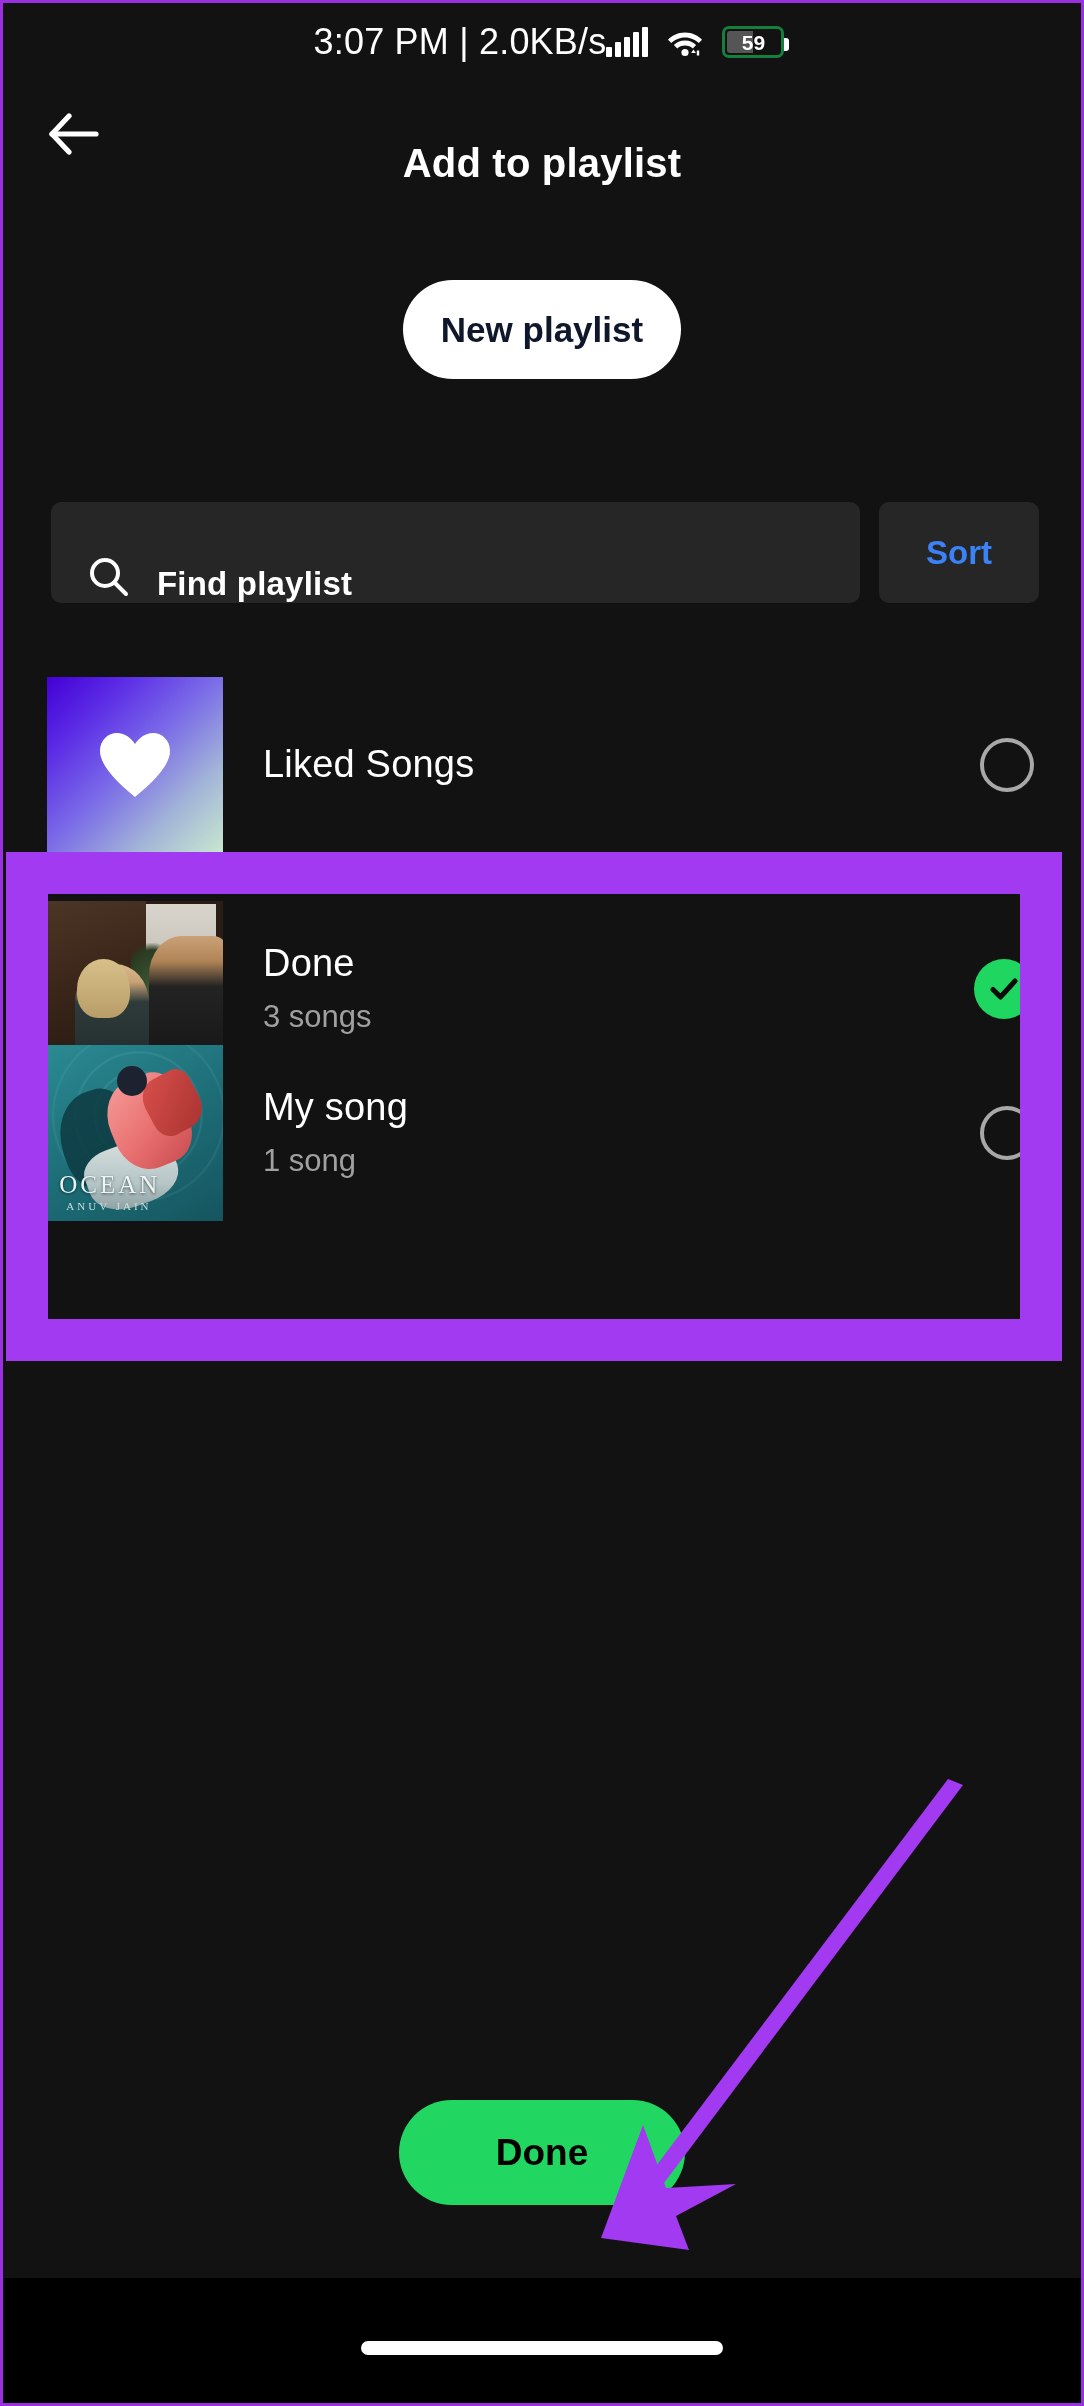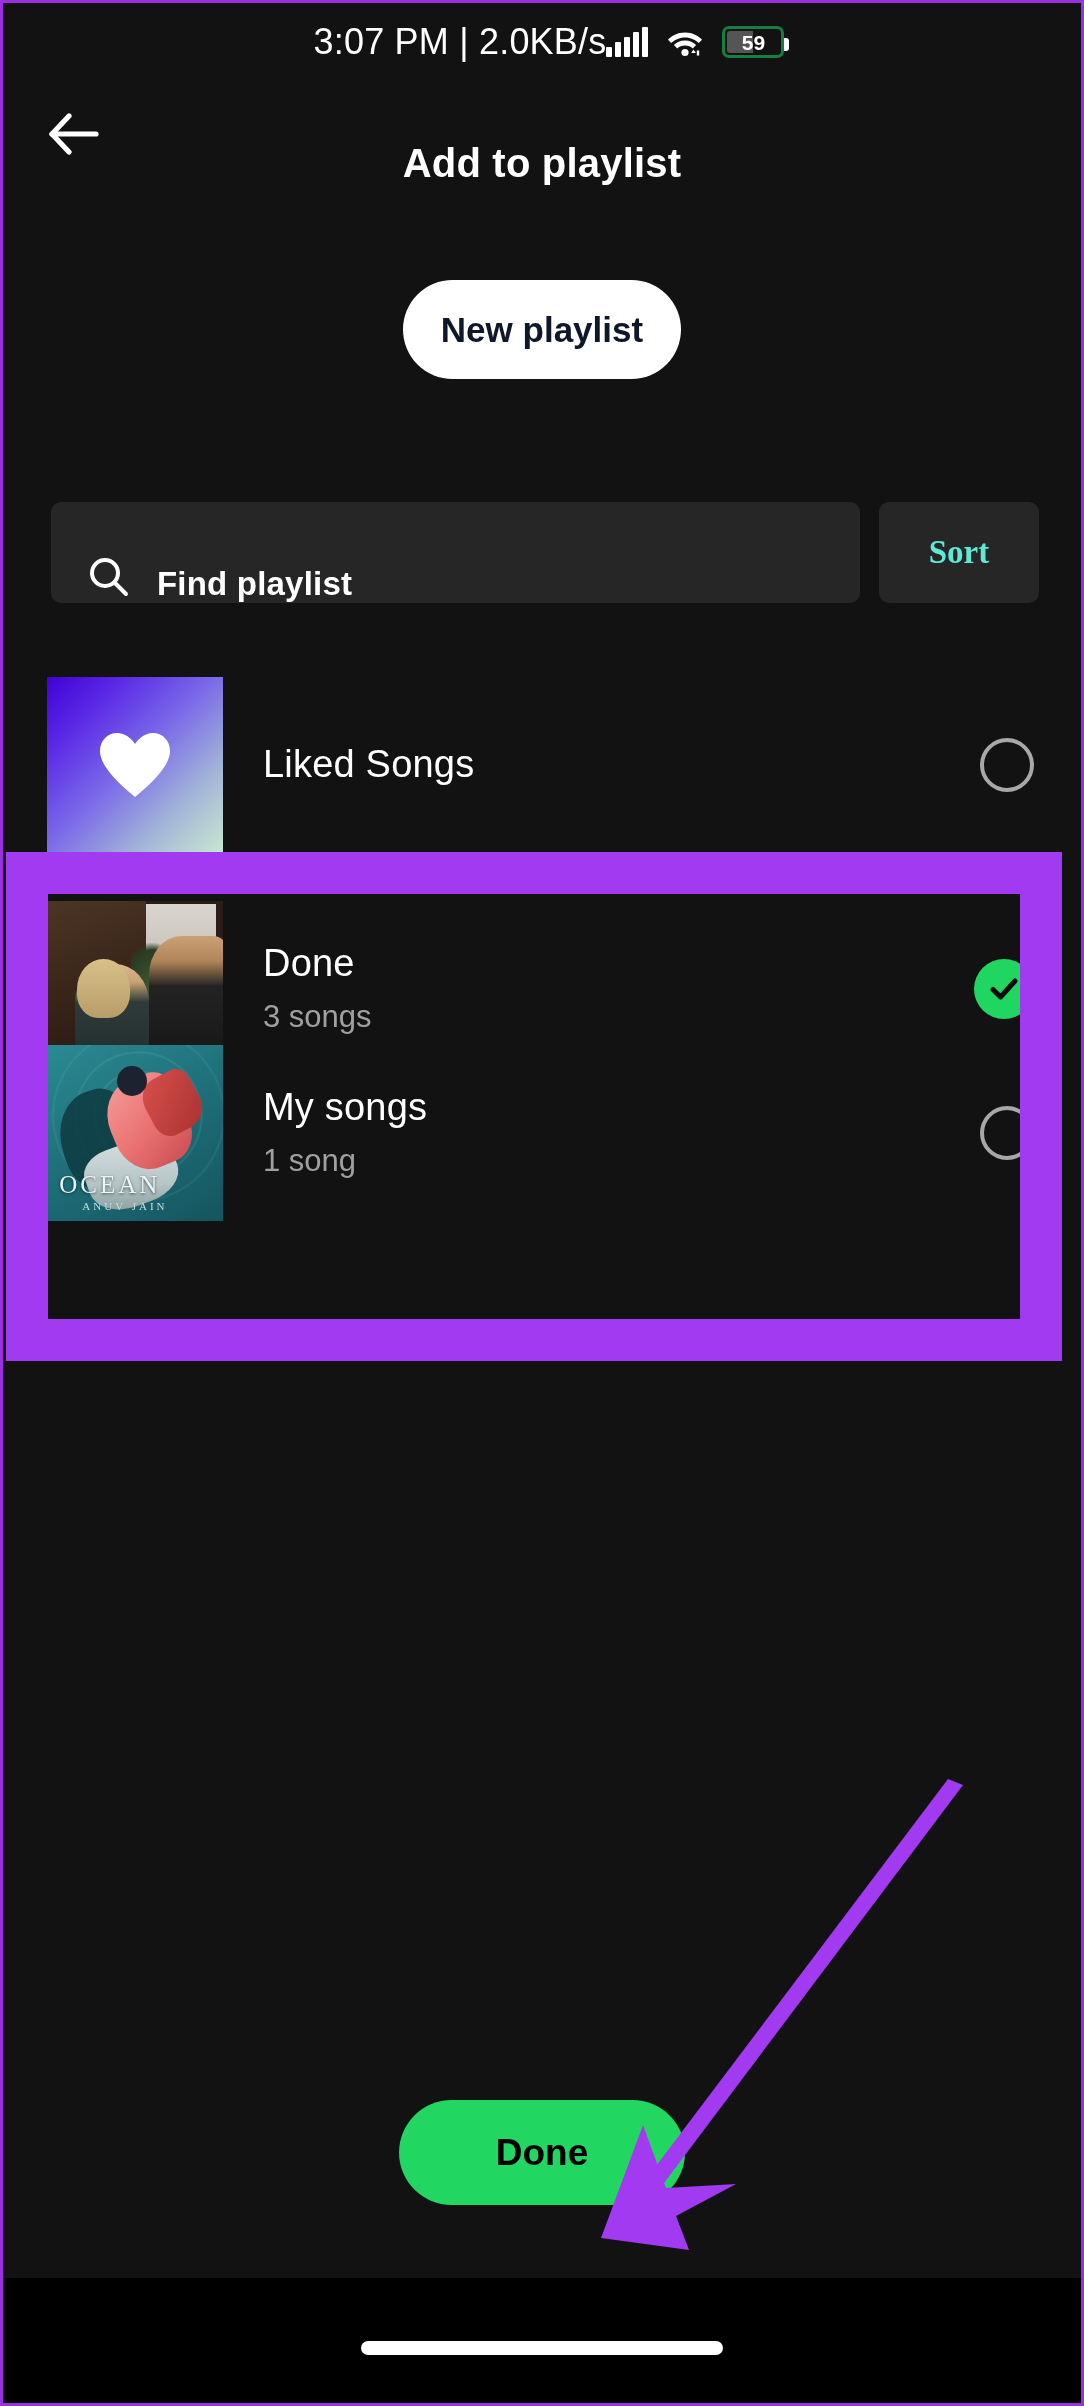--- a/index.html
+++ b/index.html
@@ -97,22 +97,22 @@
   #search-field {
     flex:1; background:#262626; border-radius:10px;
     display:flex; align-items:flex-end; padding-left:36px; gap:26px;
     cursor:text;
   }
   #search-placeholder {
     color:#fff; font-size:33px; font-weight:700; letter-spacing:.2px;
   }
   #sort-btn {
     width:160px; background:#262626; border:none; border-radius:10px;
-    color:#5eead4; font-size:33px; font-weight:700;
-    font-family:Liberation Serif, serif;
+    color:#3b82f6; font-size:33px; font-weight:700;
+    font-family:Liberation Sans, sans-serif;
     cursor:pointer;
     display:flex; align-items:center; justify-content:center;
   }
 
   
   .playlist-row {
     position:absolute; left:0;
     width:1078px; height:175px;
     display:flex; align-items:center;
     cursor:pointer;
@@ -228,21 +228,20 @@
   .art-ocean .title {
     position:absolute; left:7%; bottom:12%;
     color:#eaf6f5; font-size:25px; letter-spacing:3px;
     font-family:"Liberation Serif", serif;
     text-shadow:0 1px 3px rgba(0,0,0,.6);
   }
   .art-ocean .artist {
     position:absolute; left:11%; bottom:5%;
     color:#c7dedd; font-size:11px; letter-spacing:3px;
     font-family:"Liberation Serif", serif;
-    margin-left:16px;
   }
 
   
   #highlight-box {
     position:absolute;
     left:3px; top:849px;
     width:1056px; height:509px;
     border:42px solid #a23af2;
     pointer-events:none;
     z-index:5;
@@ -376,21 +375,21 @@
       <span class="water"></span>
       <span class="shadow"></span>
       <span class="legs"></span>
       <span class="body"></span>
       <span class="guitar"></span>
       <span class="head"></span>
       <span class="title">OCEAN</span>
       <span class="artist">ANUV JAIN</span>
     </div>
     <div class="row-text">
-      <div class="row-title">My songs</div>
+      <div class="row-title">My song</div>
       <div class="row-sub">1 song</div>
     </div>
     <div class="toggle">
       <div class="circle-empty"></div>
     </div>
   </div>
 
   <div id="highlight-box"></div>
 
   <svg id="annotation-arrow" viewBox="0 0 1084 2406">

